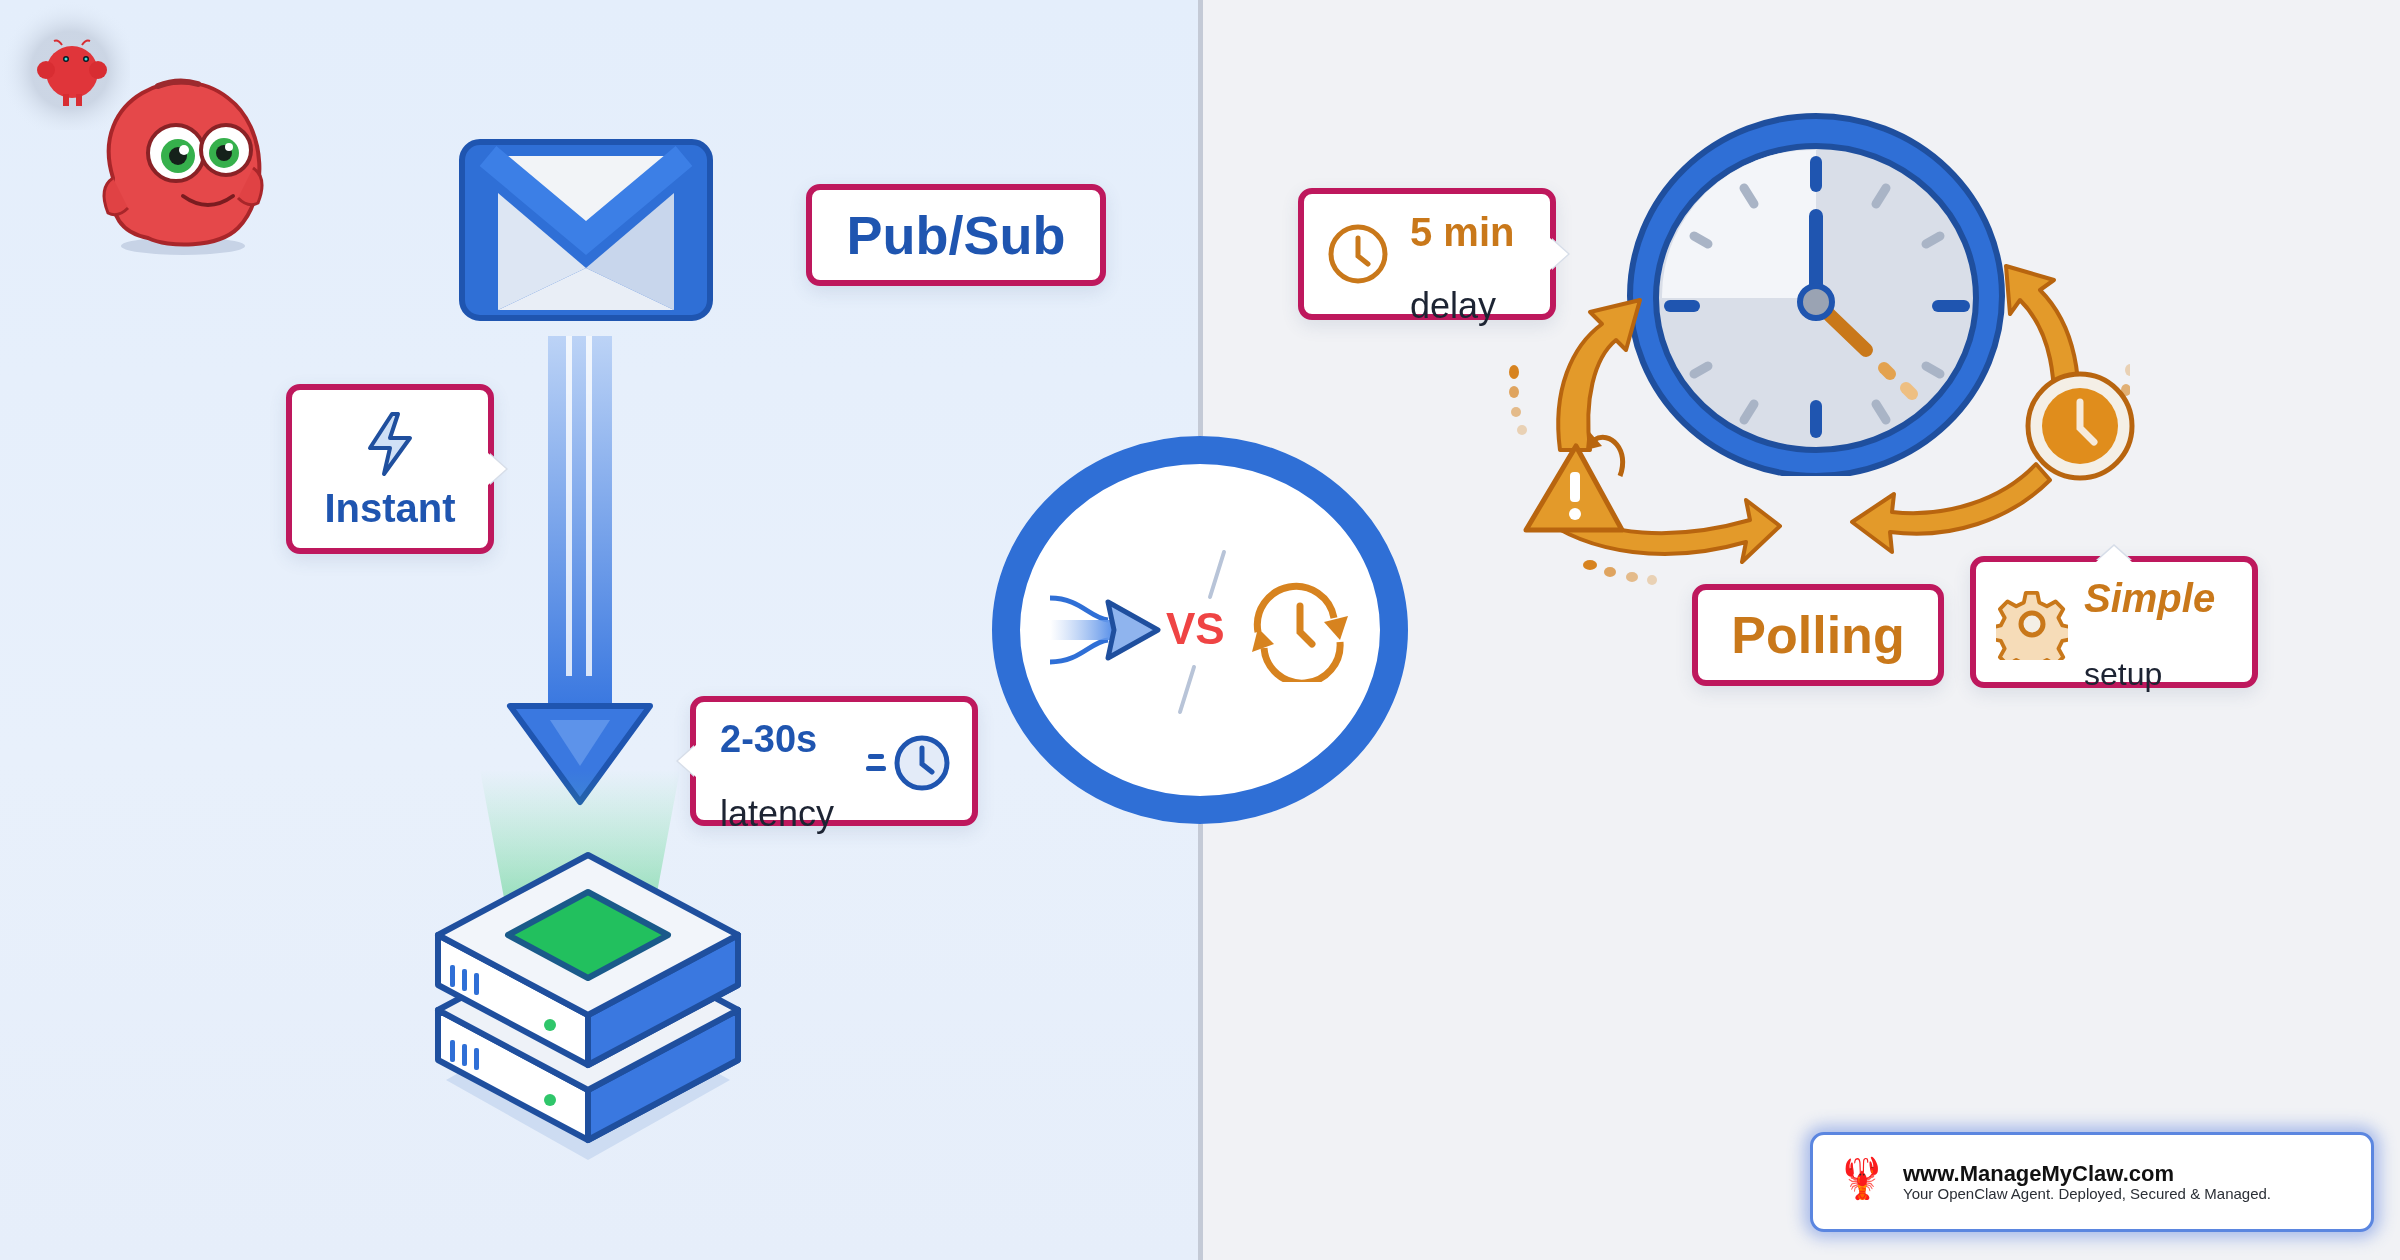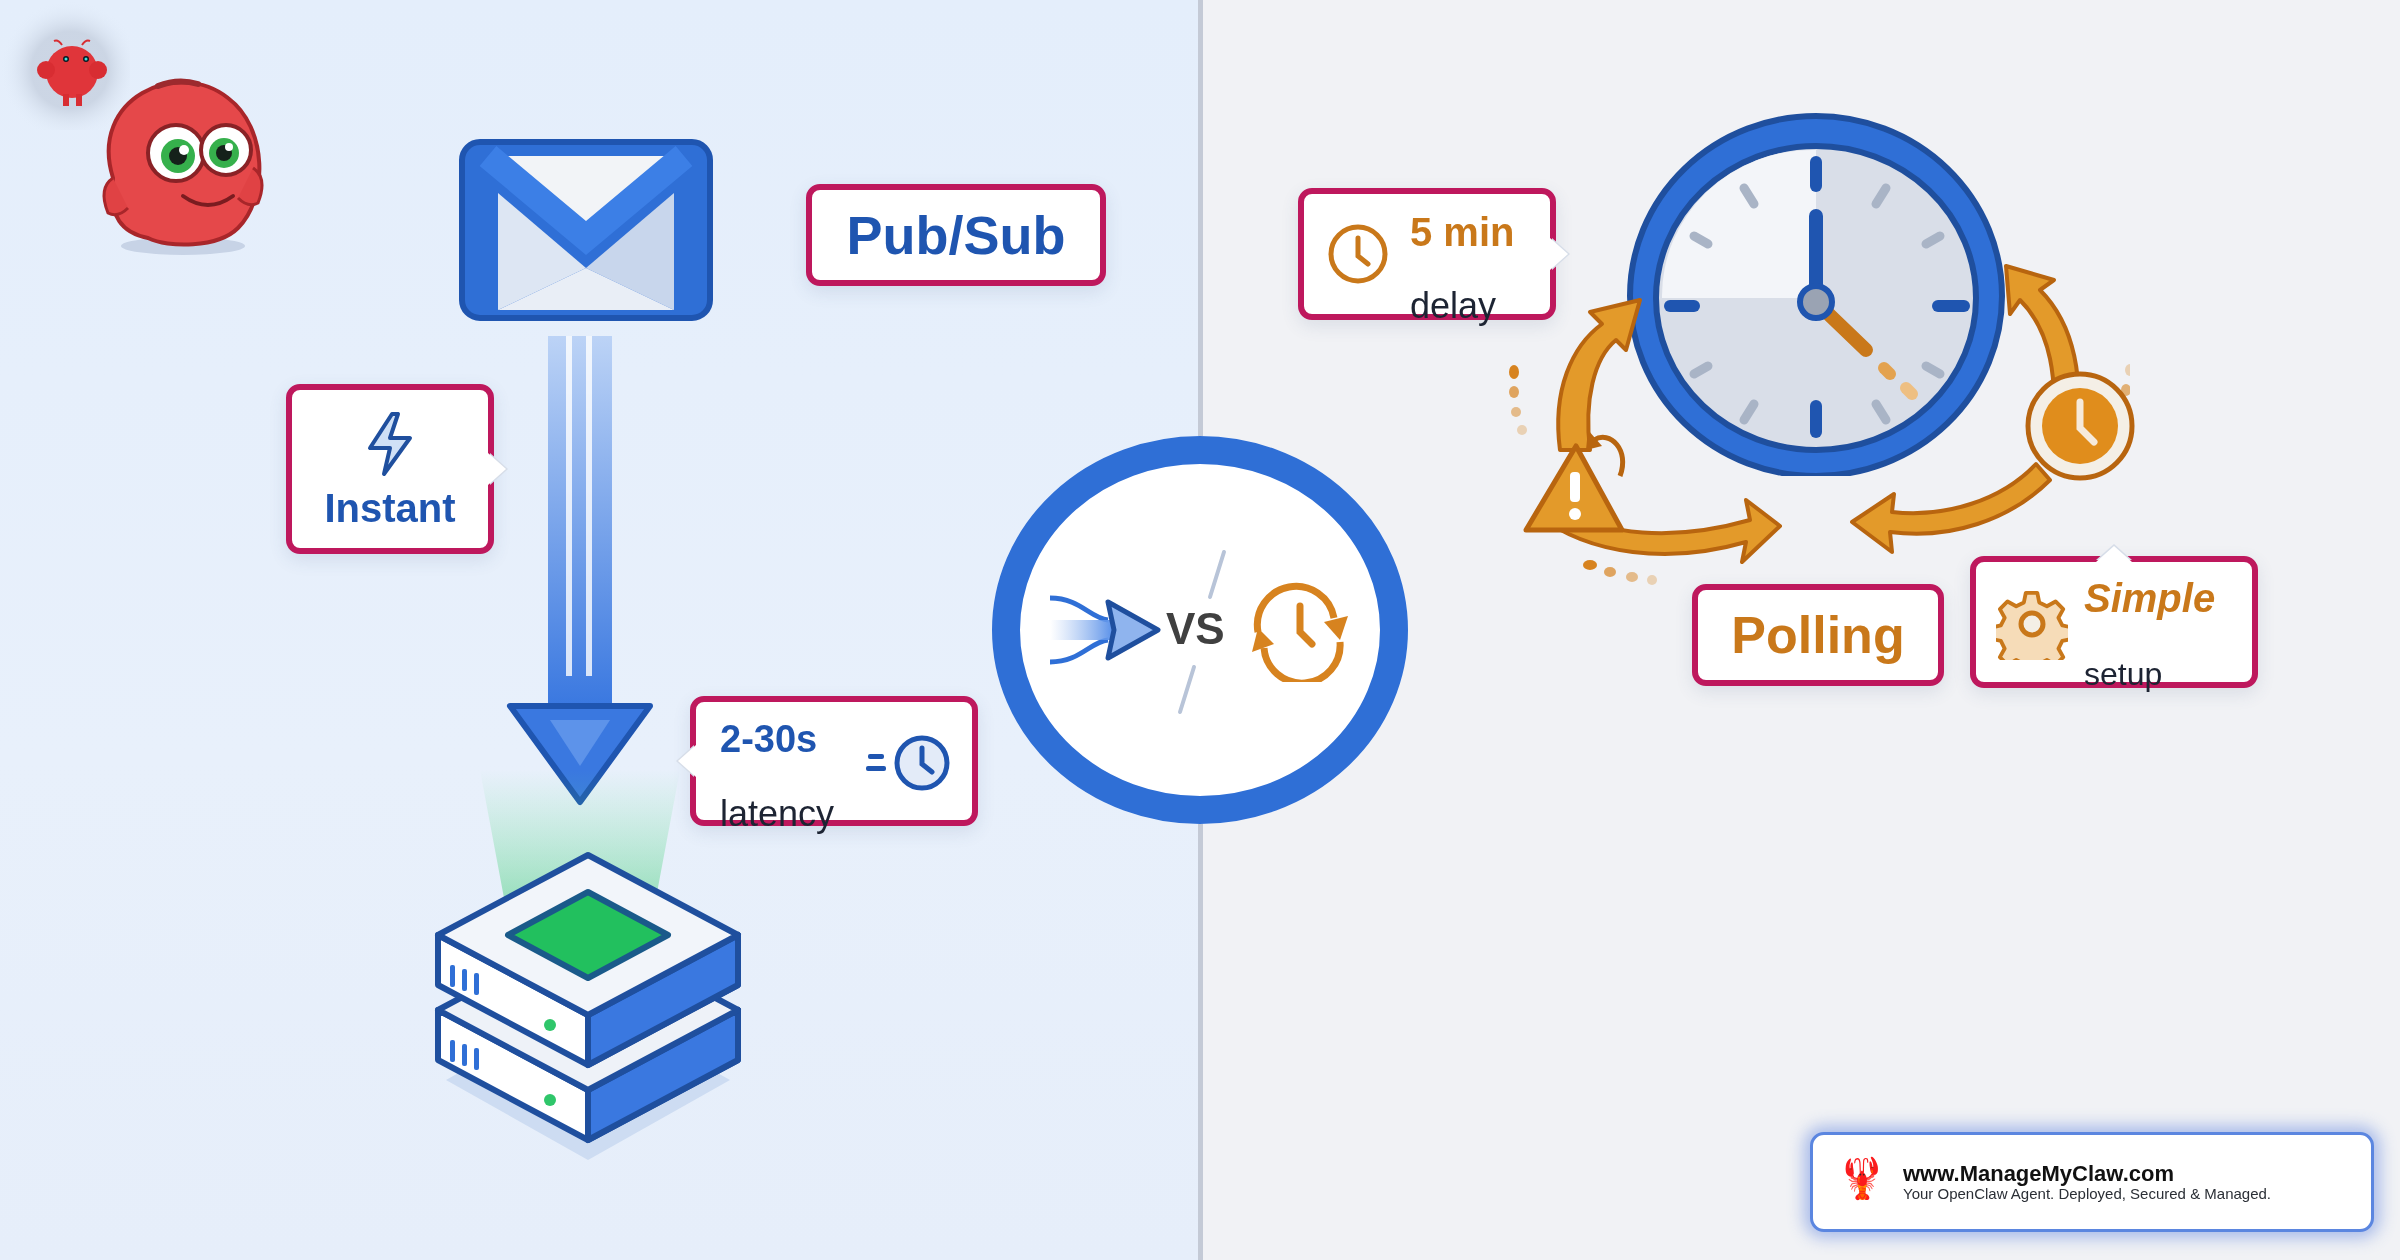--- a/index.html
+++ b/index.html
@@ -160,21 +160,21 @@
           <linearGradient id="fl" x1="0" x2="1">
             <stop offset="0" stop-color="#8fb4ee" stop-opacity="0"></stop>
             <stop offset="1" stop-color="#5d93ea"></stop>
           </linearGradient>
         </defs>
         <path d="M0 8 C30 8 40 28 58 30 M0 72 C30 72 40 52 58 50" stroke="#2f6fd6" stroke-width="5" fill="none"></path>
         <rect x="0" y="30" width="62" height="20" fill="url(#fl)"></rect>
         <polygon points="58,12 108,40 58,68 64,40" fill="#8fb4ee" stroke="#1f4f9e" stroke-width="5" stroke-linejoin="round"></polygon>
       </svg>
   </div>
-  <span style="position:absolute;left:178px;top:172px;font-size:44px;font-weight:bold;color:#404040;">VS</span>
+  <span style="position:absolute;left:178px;top:172px;font-size:44px;font-weight:bold;color:#ef4444;">VS</span>
   <div style="position:absolute;left:256px;top:150px;">
     <svg width="110" height="100" viewBox="0 0 110 100">
         <path d="M14 50 A38 38 0 0 1 90 36" stroke="#d7831f" stroke-width="7" fill="none"></path>
         <path d="M96 60 A38 38 0 0 1 20 66" stroke="#d7831f" stroke-width="7" fill="none"></path>
         <polygon points="80,40 104,34 96,58" fill="#d7831f"></polygon>
         <polygon points="30,62 8,70 14,46" fill="#d7831f"></polygon>
         <path d="M56 24 L56 50 L68 62" stroke="#d7831f" stroke-width="7" fill="none" stroke-linecap="round"></path>
       </svg>
   </div>
 </div>

